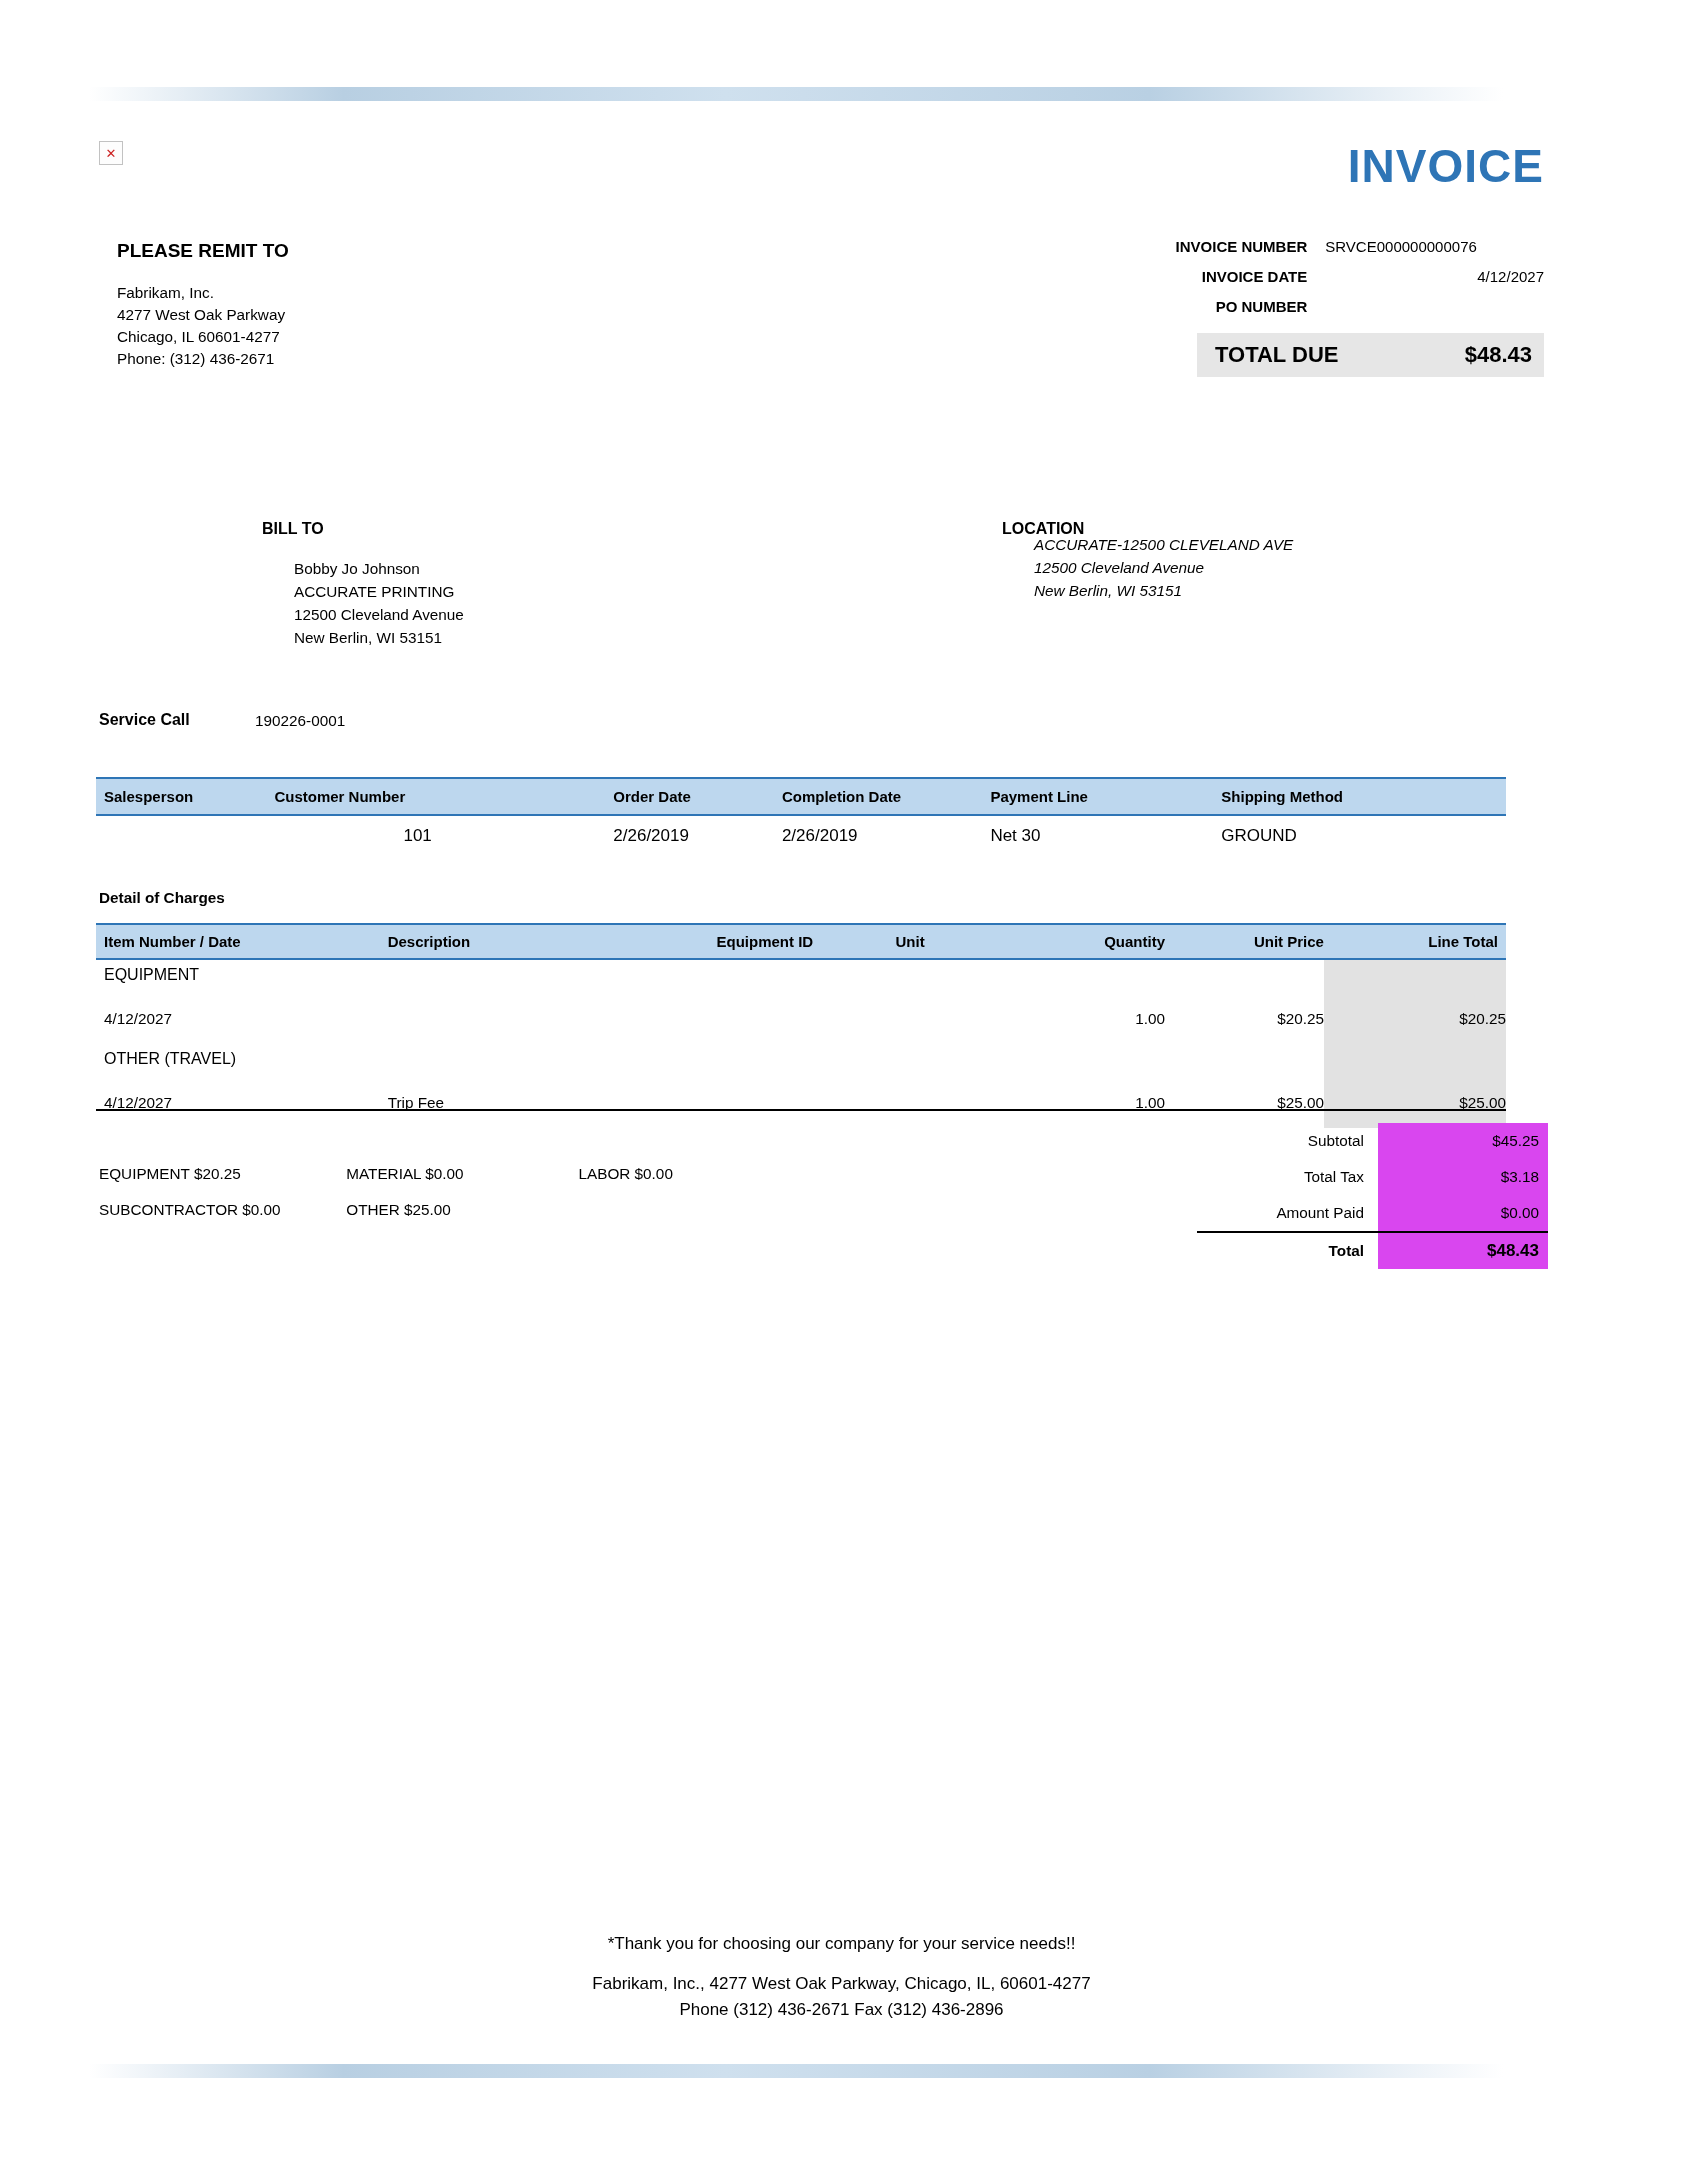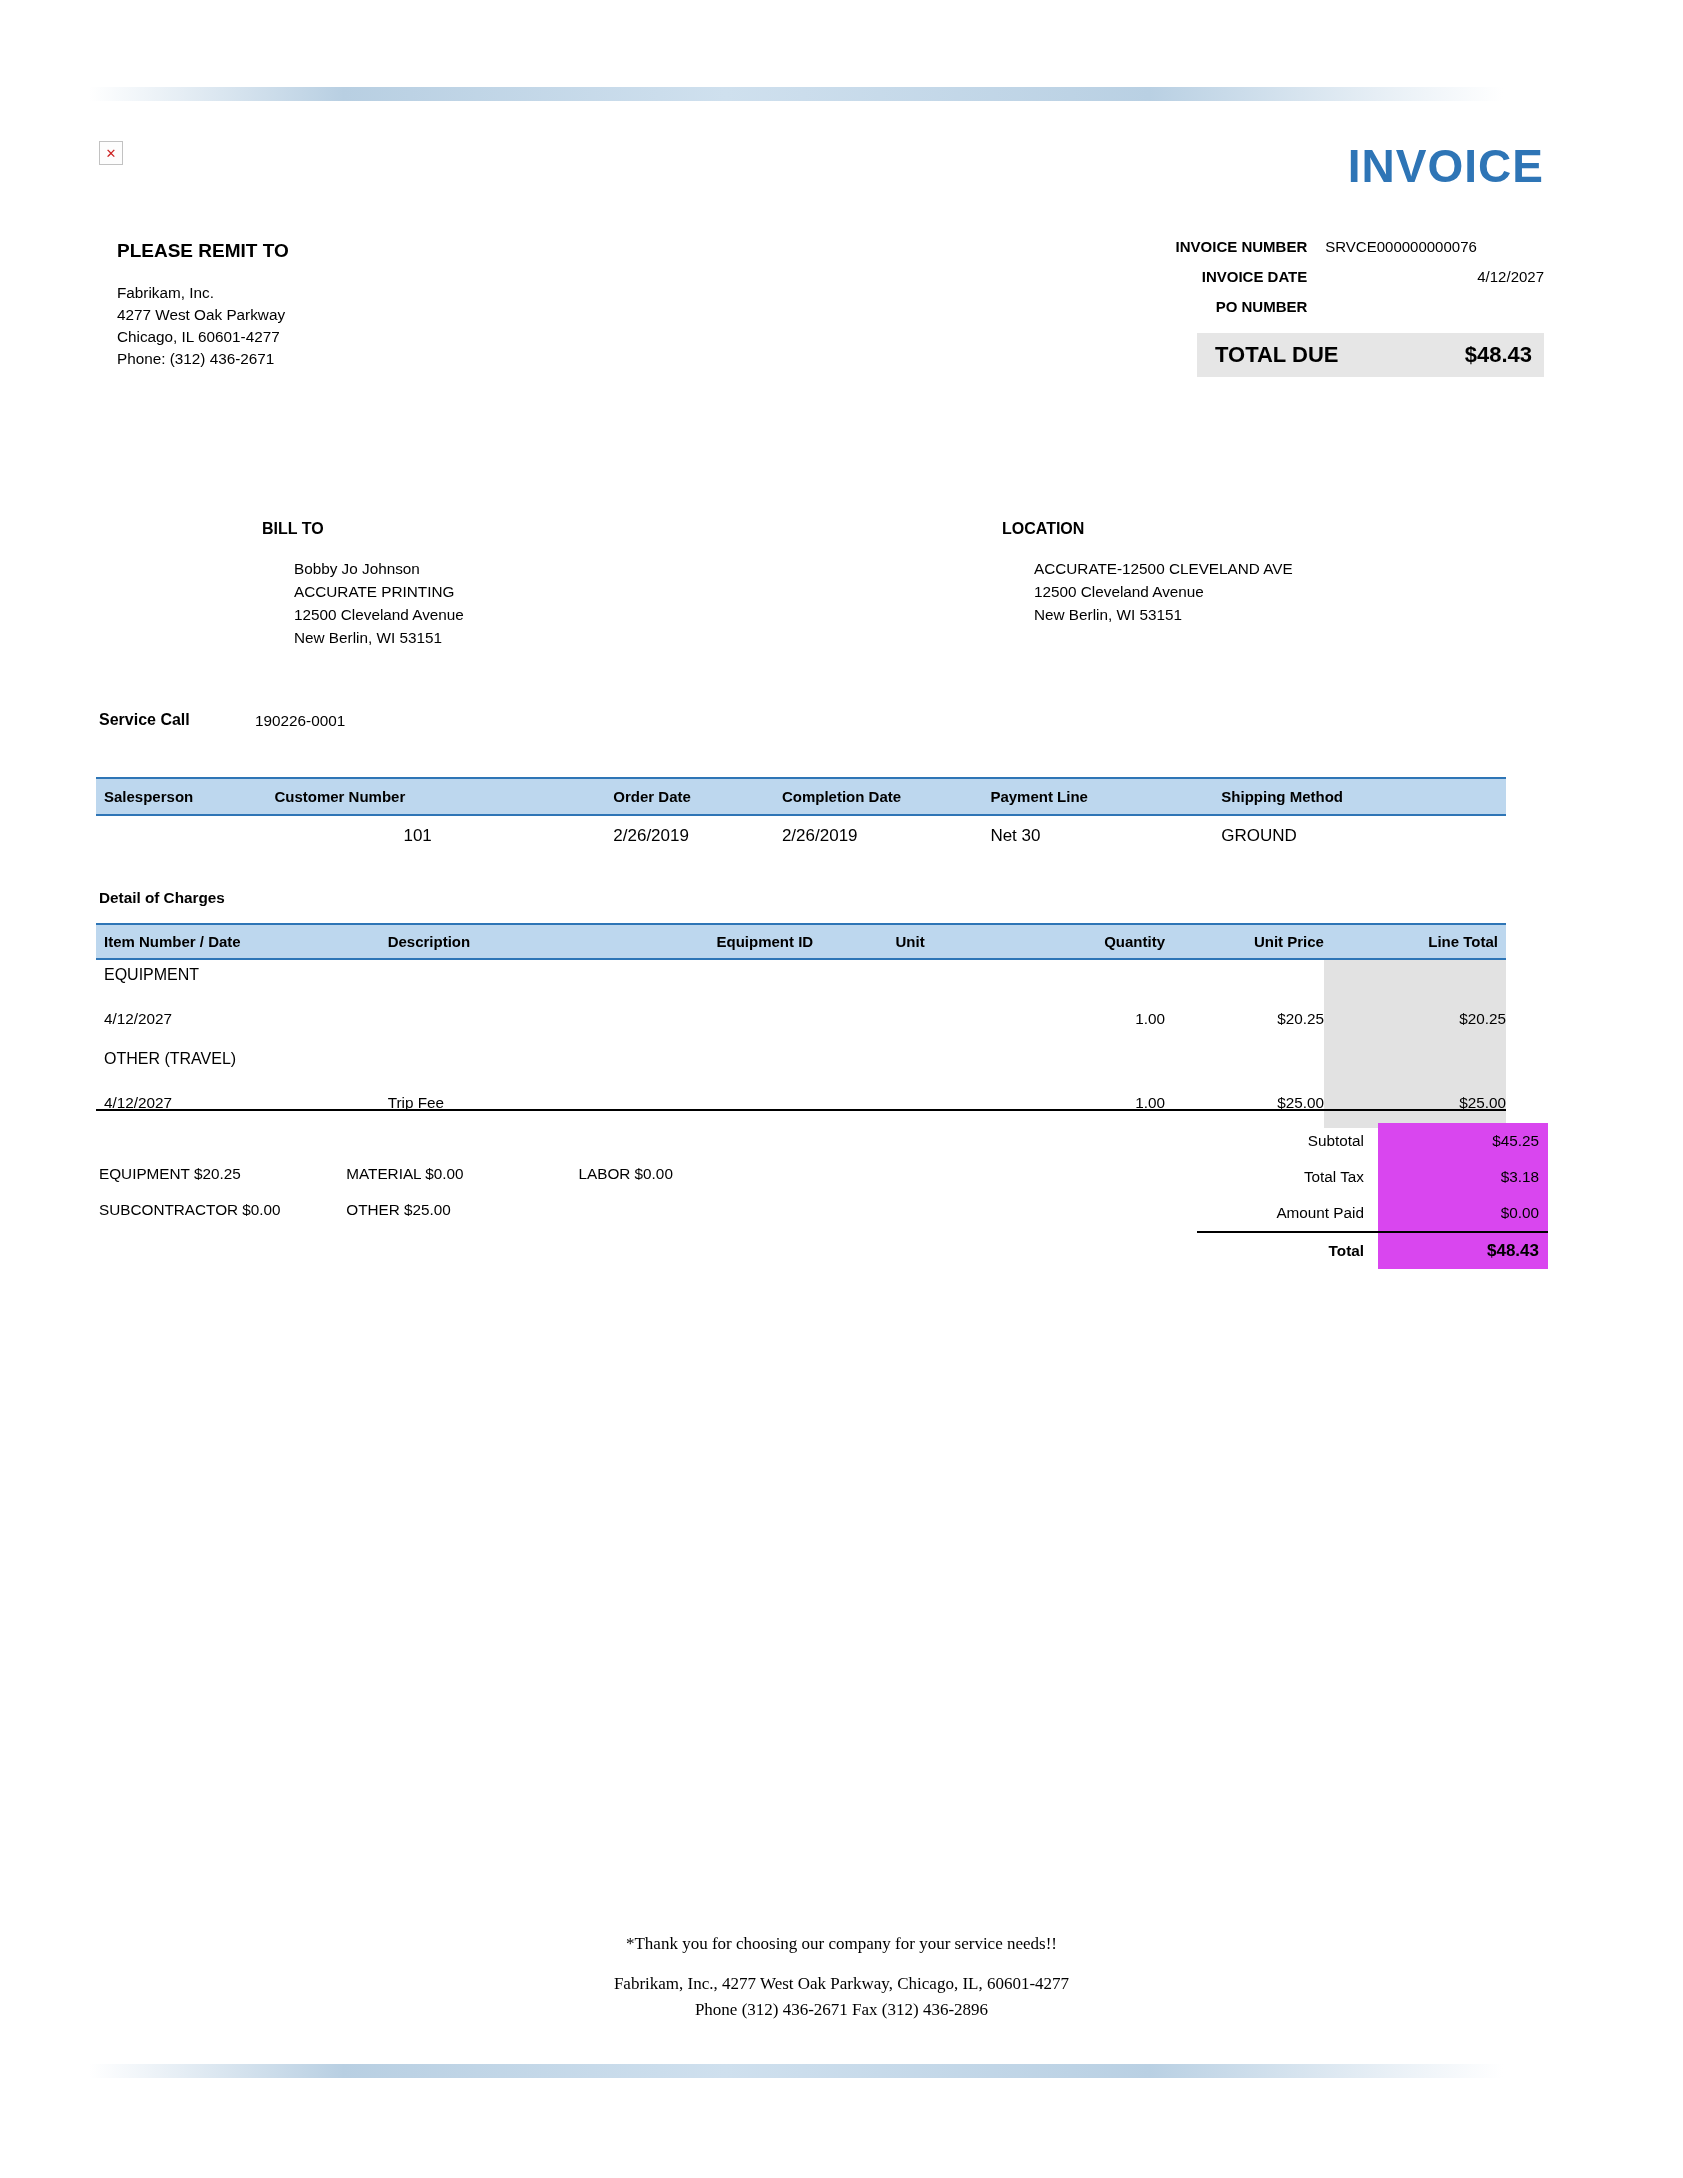--- a/index.html
+++ b/index.html
@@ -144,24 +144,25 @@
     position: absolute;
     left: 1002px;
     top: 520px;
     font-size: 16px;
     font-weight: bold;
     font-family: "Liberation Sans", sans-serif;
   }
   .loc-block {
     position: absolute;
     left: 1034px;
-    top: 557px;
+    top: 533px;
     font-size: 15.3px;
     line-height: 23px;
     font-family: "Liberation Sans", sans-serif;
+    font-style: italic;
   }
 
   .service-call {
     position: absolute;
     left: 99px;
     top: 711px;
     font-size: 16px;
     font-weight: bold;
     font-family: "Liberation Sans", sans-serif;
   }
@@ -321,21 +322,21 @@
   .cs-b { width: 228px; }
   .cs-c { width: 198px; }
 
   
   .footer {
     position: absolute;
     left: 0;
     top: 1931px;
     width: 1683px;
     text-align: center;
-    font-family: Liberation Serif, serif;
+    font-family: Liberation Sans, sans-serif;
     font-size: 17px;
     line-height: 26px;
   }
   .footer .l2 { margin-top: 14px; }
 </style>
 </head>
 <body>
 
 <div class="page">
 

